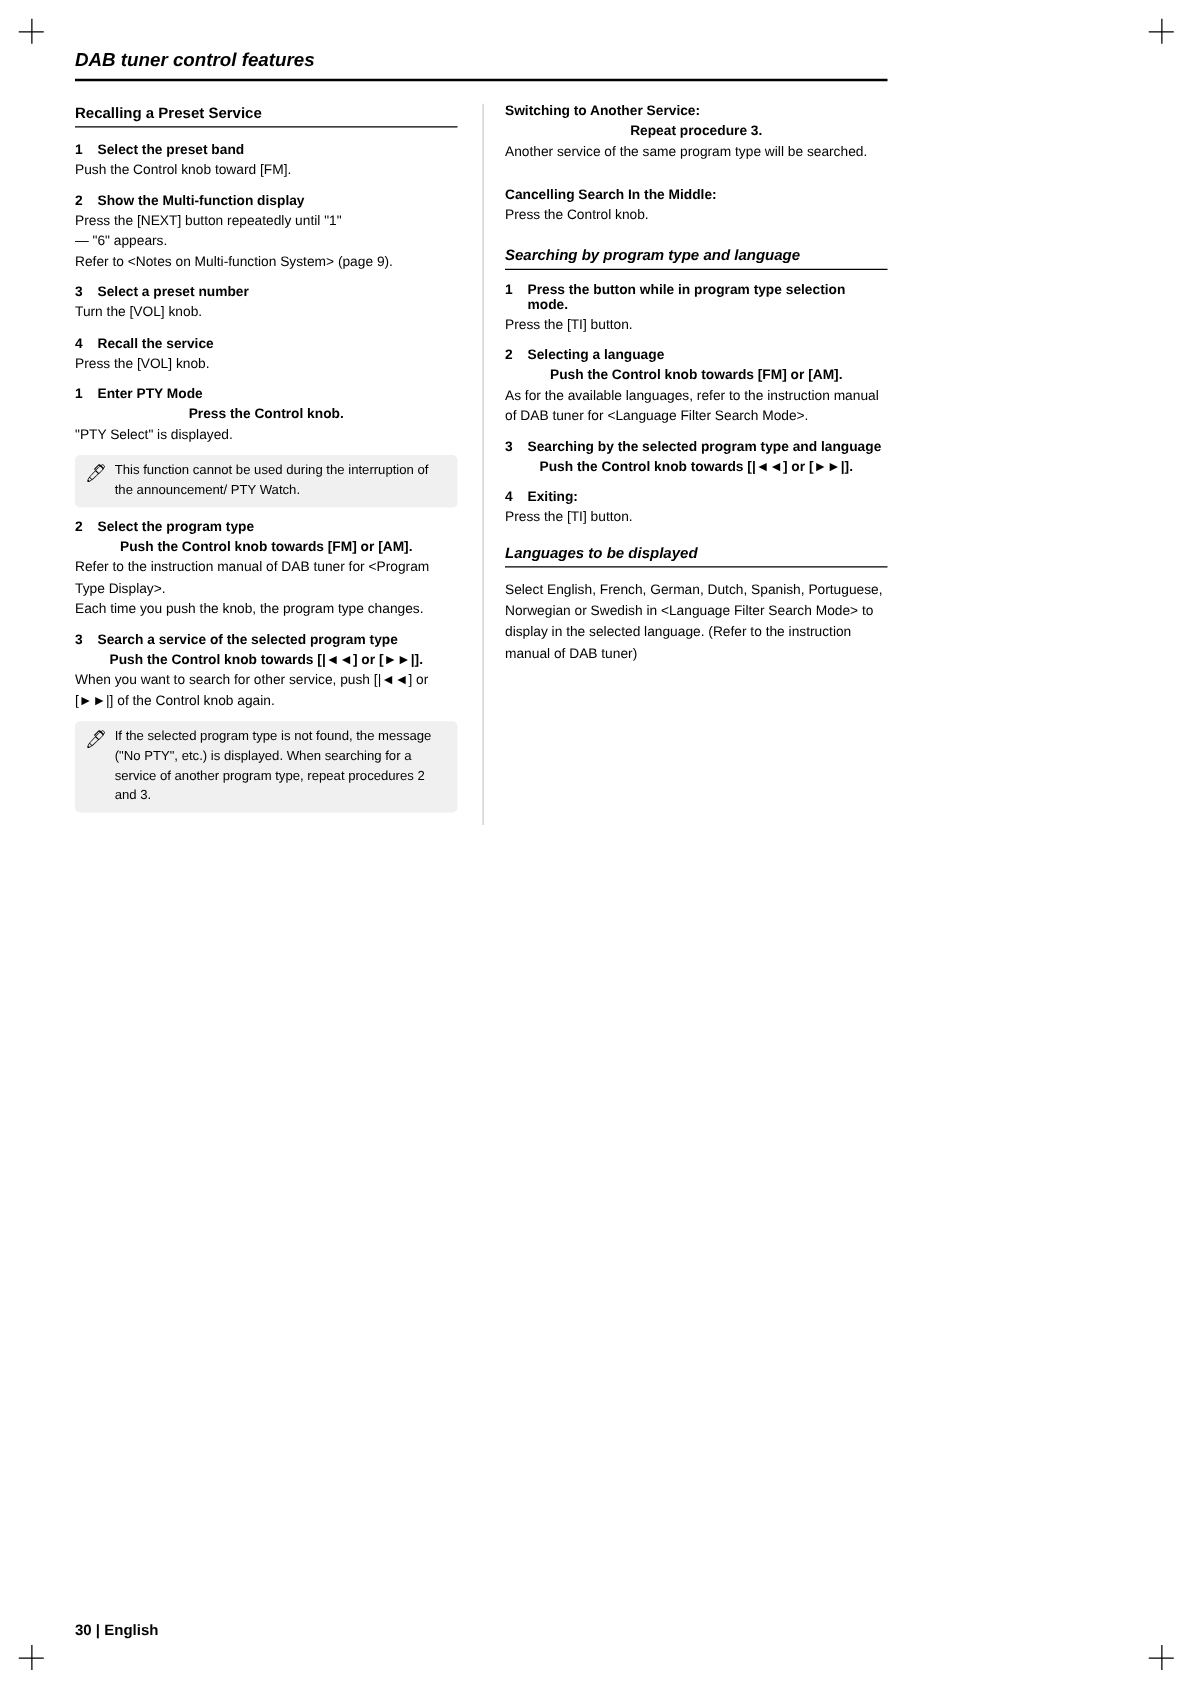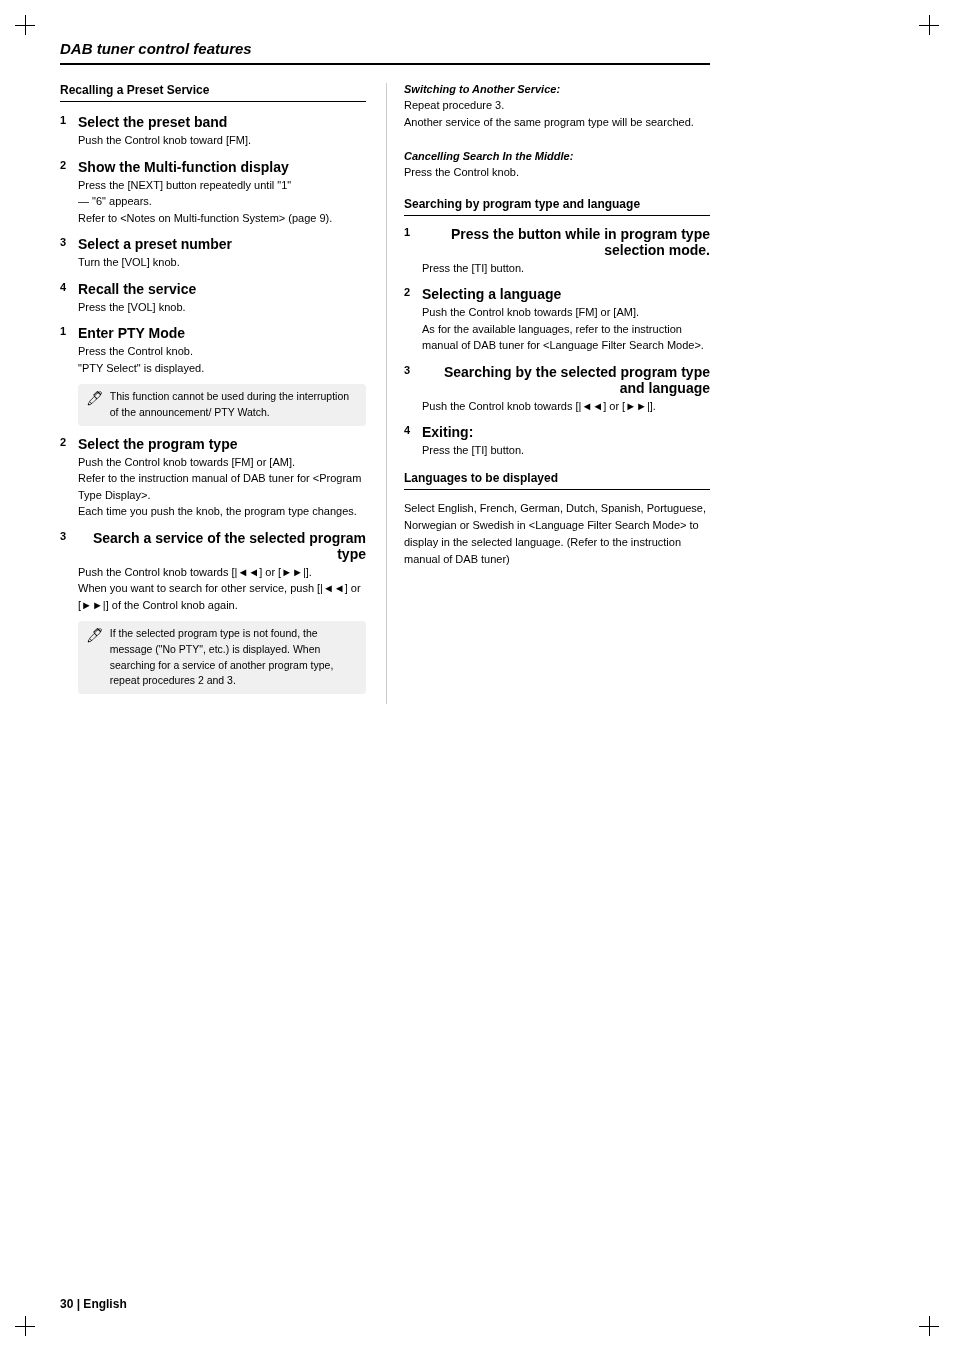--- a/index.html
+++ b/index.html
@@ -81,20 +81,21 @@
       margin-top: 16px;
     }
     .section-heading:first-child {
       margin-top: 0;
     }
 
     
     .section-heading-italic {
       font-size: 12px;
       font-weight: bold;
+      font-style: italic;
       border-bottom: 1.5px solid #000;
       padding-bottom: 4px;
       margin-bottom: 10px;
       margin-top: 12px;
     }
 
     
     .step {
       margin-bottom: 10px;
     }
@@ -103,31 +104,29 @@
       gap: 4px;
       margin-bottom: 2px;
     }
     .step-num {
       font-weight: bold;
       font-size: 11px;
       min-width: 14px;
     }
     .step-title {
       font-weight: bold;
-      font-size: 14px;
-      text-align: right;
+      font-size: 11px;
     }
     .step-body {
-      margin-left: 18px;
       font-size: 11px;
       line-height: 1.5;
     }
 
     
-    .bold { font-weight: normal; }
+    .bold { font-weight: bold; text-align: center; }
 
     
     .note-box {
       background: #f0f0f0;
       border: none;
       border-radius: 4px;
       padding: 5px 8px;
       margin: 8px 0 8px 0;
       display: flex;
       gap: 6px;
@@ -139,21 +138,20 @@
       margin-top: -1px;
     }
     .note-text {
       font-size: 10.5px;
       line-height: 1.5;
     }
 
     
     .sub-heading-italic {
       font-weight: bold;
-      font-style: italic;
       font-size: 11px;
       margin-bottom: 2px;
     }
 
     
     .para {
       font-size: 11px;
       line-height: 1.55;
       margin-bottom: 8px;
     }

